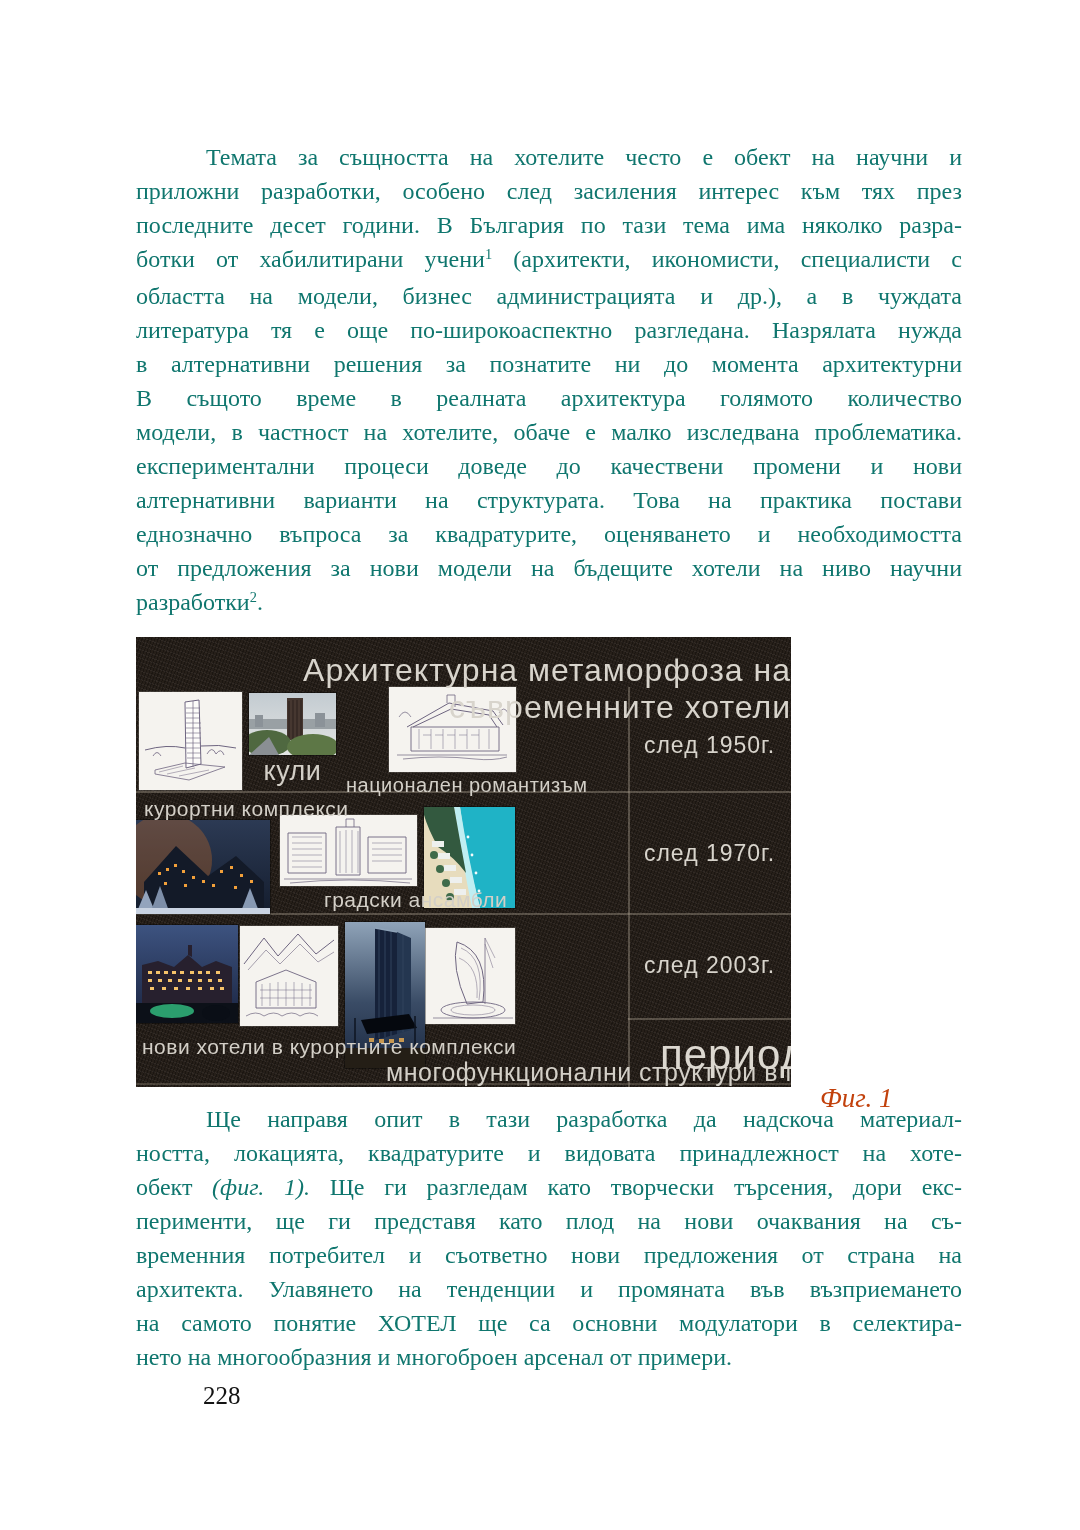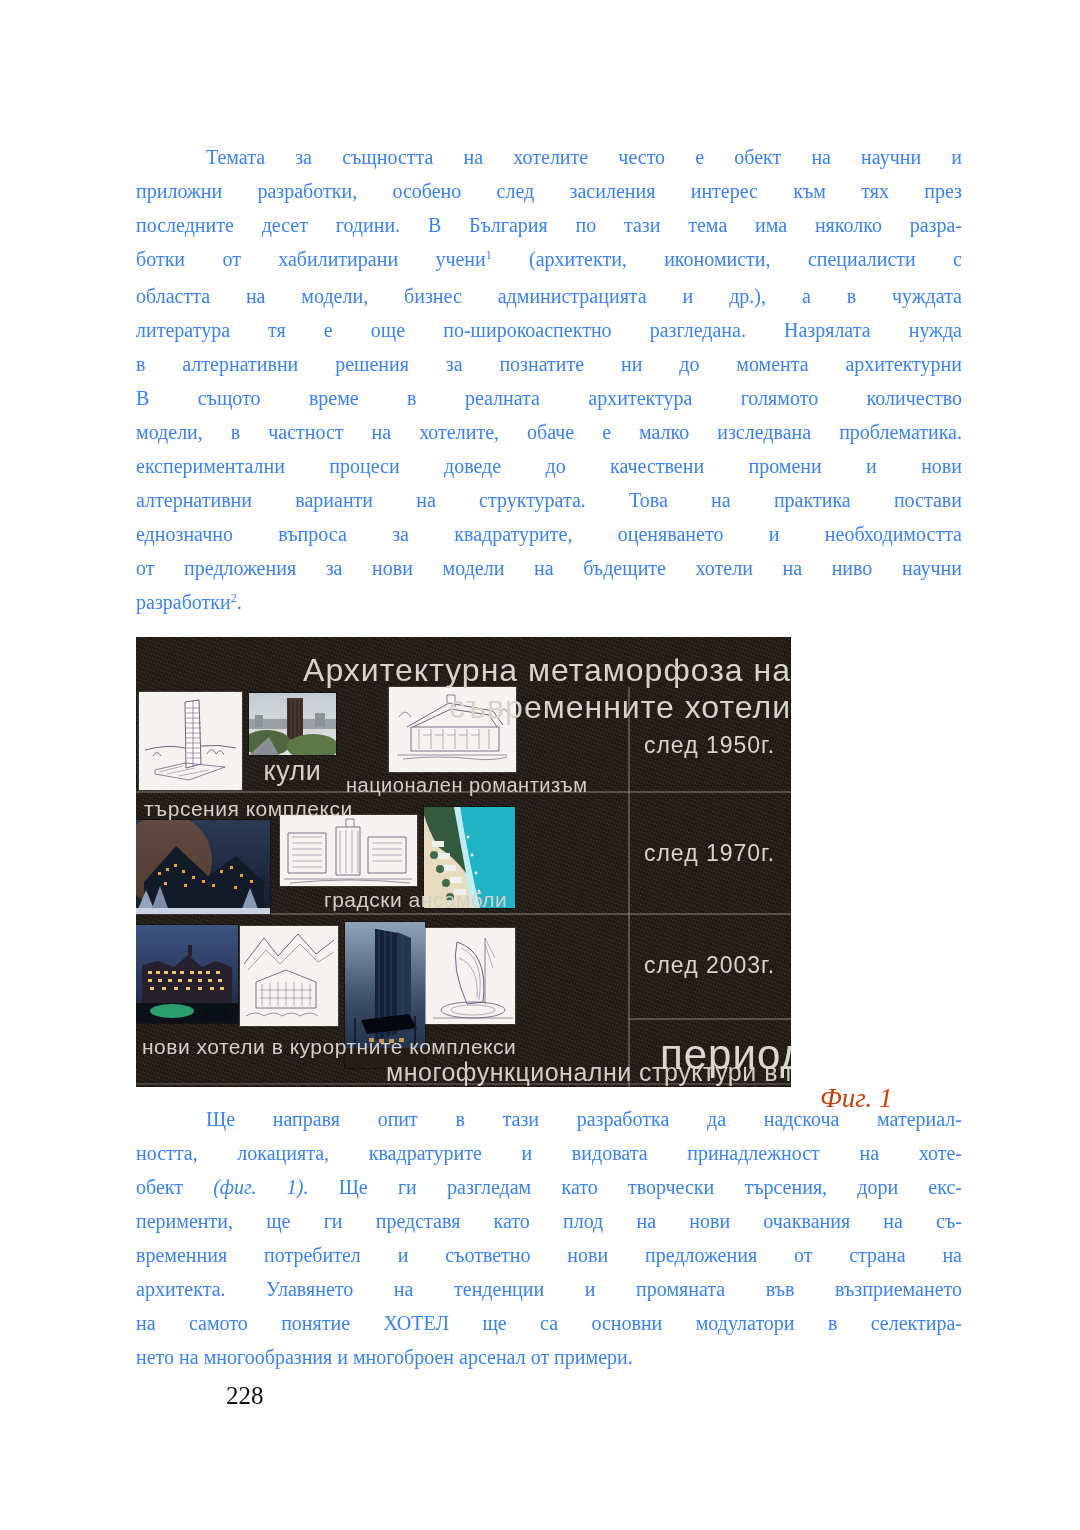--- a/index.html
+++ b/index.html
@@ -3,31 +3,31 @@
 <meta charset="utf-8">
 <style>
   html,body{margin:0;padding:0;}
   body{
     width:1080px;height:1530px;position:relative;background:#ffffff;
     font-family:"Liberation Serif",serif;color:#131313;overflow:hidden;
   }
   .page{position:absolute;inset:0;}
 
   
-  .para{position:absolute;left:136px;width:826px;font-size:20px;line-height:34px;color:#3b82f6;}
+  .para{position:absolute;left:136px;width:826px;font-size:24px;line-height:34px;color:#0f766e;}
   .para .line{text-align:justify;text-align-last:justify;-moz-text-align-last:justify;}
   .para .line.first{text-indent:70px;}
   .para .line.last{text-align-last:left;-moz-text-align-last:left;}
   .sup{font-size:60%;position:relative;top:-0.55em;}
   .ital{font-style:italic;}
   #p1{top:140px;}
   #p2{top:1102px;}
 
   .fig-caption{position:absolute;left:820px;top:1044px;font-size:27px;font-style:italic;color:#c2410c;margin-top:39px;}
-  .page-number{position:absolute;left:203px;top:1382px;font-size:25px;color:#131313;margin-left:23px;}
+  .page-number{position:absolute;left:203px;top:1382px;font-size:25px;color:#131313;}
 
   
   .fig{
     position:absolute;left:136px;top:637px;width:655px;height:450px;overflow:hidden;
     background-color:#261f19;
     background-image:
       repeating-linear-gradient(110deg, rgba(0,0,0,.30) 0 1px, transparent 1px 3px),
       repeating-linear-gradient(20deg, rgba(255,255,255,.05) 0 1px, transparent 1px 4px);
   }
   .fig-title{
@@ -317,21 +317,21 @@
           <path d="M60 10 L70 30 M60 16 L68 40" stroke-width=".5"></path>
           <ellipse cx="48" cy="82" rx="32" ry="8" stroke-width=".9"></ellipse>
           <ellipse cx="48" cy="82" rx="22" ry="5" stroke-width=".5"></ellipse>
           <path d="M8 90 H88" stroke-width=".7"></path>
         </g>
       </svg>
     </div>
 
     <div class="fig-label lbl-kuli">кули</div>
     <div class="fig-label lbl-nr">национален романтизъм</div>
-    <div class="fig-label lbl-resorts">търсения комплекси</div>
+    <div class="fig-label lbl-resorts">курортни комплекси</div>
     <div class="fig-label lbl-urban">градски ансамбли</div>
     <div class="fig-label lbl-newhotels">нови хотели в курортните комплекси</div>
     <div class="fig-label lbl-multi">многофункционални структури в града</div>
 
     <div class="period period1">след 1950г.</div>
     <div class="period period2">след 1970г.</div>
     <div class="period period3">след 2003г.</div>
     <div class="corner">периоди</div>
   </div>
 

